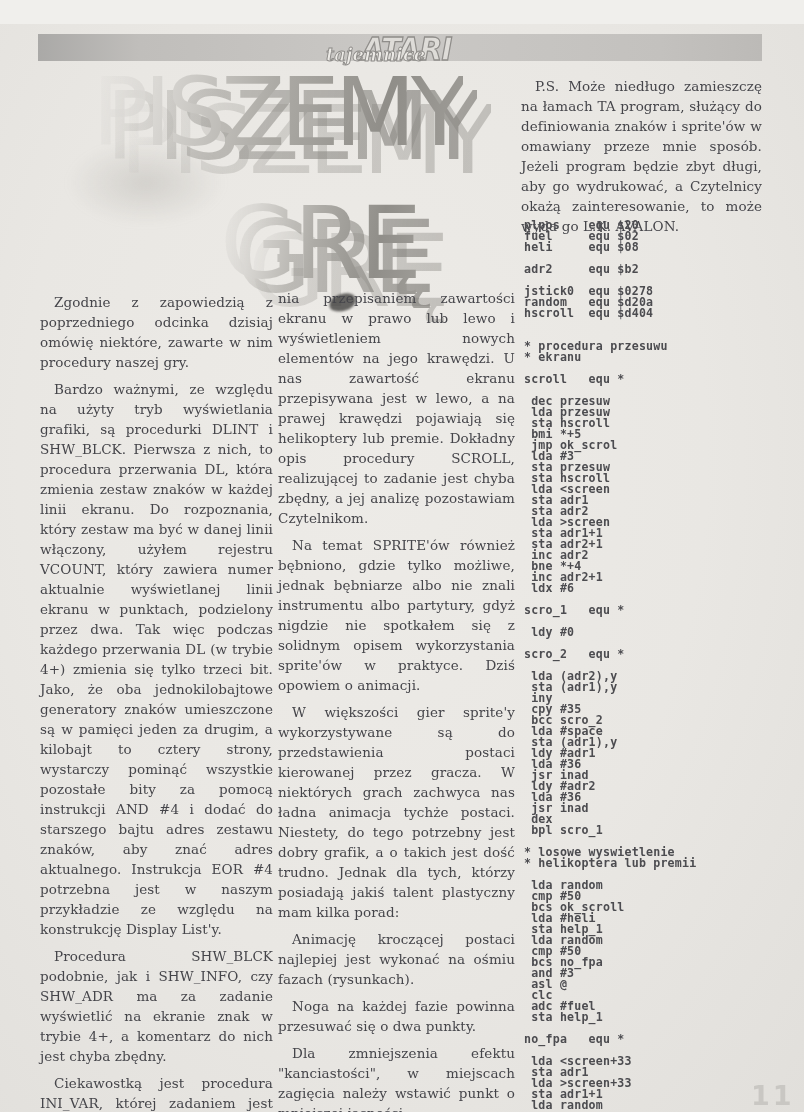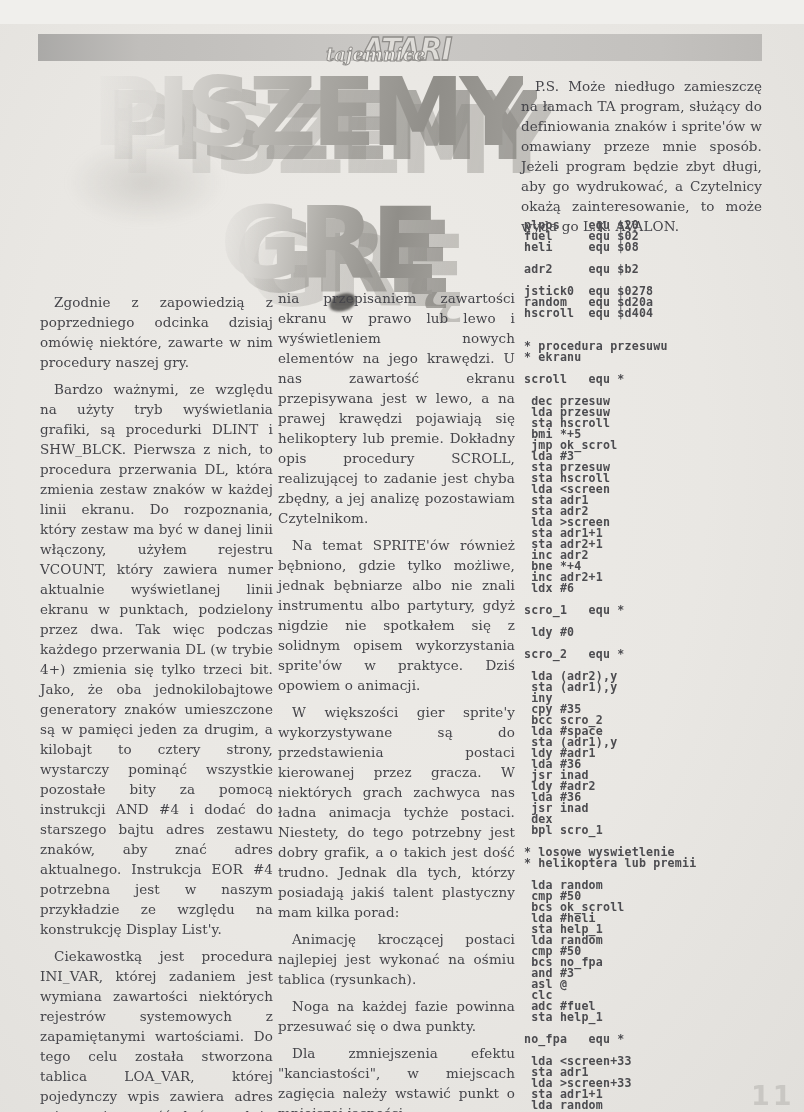--- a/index.html
+++ b/index.html
@@ -25,21 +25,21 @@
     font-size:32px;line-height:34px;letter-spacing:-1px;
     color:#dedcd8;-webkit-text-stroke:1.3px #8f8d8a;transform:scaleX(.92);
   }
   .logo-script{
     position:absolute;left:0;top:12px;z-index:2;
     font-family:"DejaVu Serif",serif;font-weight:bold;font-style:italic;
     font-size:18px;color:#eceae6;-webkit-text-stroke:.9px #8c8a87;
   }
   
   .title{position:absolute;left:92px;top:42px;width:430px;height:250px;
-    font-family:"DejaVu Sans",sans-serif;font-weight:bold}
+    font-family:"DejaVu Sans",sans-serif;font-weight:normal}
   .title-line{position:absolute;white-space:nowrap}
   .tl1{left:0;top:0;font-size:94px;line-height:94px;letter-spacing:-5px}
   .tl2{left:128px;top:128px;font-size:100px;line-height:100px;letter-spacing:-4px}
   .title-line span{position:absolute;left:0;top:0;white-space:nowrap;
     -webkit-background-clip:text;background-clip:text;color:transparent}
   .t-sh2{transform:translate(28px,28px);
     background-image:linear-gradient(100deg,rgba(190,188,184,0) 0%,rgba(165,163,158,.35) 30%,rgba(150,148,143,.5) 100%)}
   .t-sh1{transform:translate(14px,14px);
     background-image:linear-gradient(100deg,rgba(180,178,174,.05) 0%,rgba(150,148,143,.55) 30%,rgba(128,126,121,.7) 100%)}
   .t-face{
@@ -92,31 +92,32 @@
     <div class="title-line tl2">
       <span class="t-sh2">GRĘ</span>
       <span class="t-sh1">GRĘ</span>
       <span class="t-face">GRĘ</span>
     </div>
   </div>
 
   <section class="col col1">
     <p>Zgodnie z zapowiedzią z poprzedniego odcinka dzisiaj omówię niektóre, zawarte w nim procedury naszej gry.</p>
     <p>Bardzo ważnymi, ze względu na użyty tryb wyświetlania grafiki, są procedurki DLINT i SHW_BLCK. Pierwsza z nich, to procedura przerwania DL, która zmienia zestaw znaków w każdej linii ekranu. Do rozpoznania, który zestaw ma być w danej linii włączony, użyłem rejestru VCOUNT, który zawiera numer aktualnie wyświetlanej linii ekranu w punktach, podzielony przez dwa. Tak więc podczas każdego przerwania DL (w trybie 4+) zmienia się tylko trzeci bit. Jako, że oba jednokilobajtowe generatory znaków umieszczone są w pamięci jeden za drugim, a kilobajt to cztery strony, wystarczy pominąć wszystkie pozostałe bity za pomocą instrukcji AND #4 i dodać do starszego bajtu adres zestawu znaków, aby znać adres aktualnego. Instrukcja EOR #4 potrzebna jest w naszym przykładzie ze względu na konstrukcję Display List'y.</p>
+    <p>Procedura SHW_BLCK podobnie, jak i SHW_INFO, czy SHW_ADR ma za zadanie wyświetlić na ekranie znak w trybie 4+, a komentarz do nich jest chyba zbędny.</p>
     <p>Ciekawostką jest procedura INI_VAR, której zadaniem jest wymiana zawartości niektórych rejestrów systemowych z zapamiętanymi wartościami. Do tego celu została stworzona tablica LOA_VAR, której pojedynczy wpis zawiera adres rejestru i wartość, którą należy do niego wpisać. Procedura w pętli pobiera kolejne adresy i podstawia je do zmiennej ADR1, następnie z rejestru wskazanego przez tę zmienną pobiera aktualną zawartość i przechowuje ją na stosie, pobiera nową wartość z tablicy, zapisuje do rejestru, a pobraną ze stosu starą zawartość przepisuje do tablicy.</p>
 
   </section>
 
   <div class="ink-blot"></div>
 
   <section class="col col2">
     <p class="cont">nia przepisaniem zawartości ekranu w prawo lub lewo i wyświetleniem nowych elementów na jego krawędzi. U nas zawartość ekranu przepisywana jest w lewo, a na prawej krawędzi pojawiają się helikoptery lub premie. Dokładny opis procedury SCROLL, realizującej to zadanie jest chyba zbędny, a jej analizę pozostawiam Czytelnikom.</p>
     <p>Na temat SPRITE'ów również bębniono, gdzie tylko możliwe, jednak bębniarze albo nie znali instrumentu albo partytury, gdyż nigdzie nie spotkałem się z solidnym opisem wykorzystania sprite'ów w praktyce. Dziś opowiem o animacji.</p>
     <p>W większości gier sprite'y wykorzystywane są do przedstawienia postaci kierowanej przez gracza. W niektórych grach zachwyca nas ładna animacja tychże postaci. Niestety, do tego potrzebny jest dobry grafik, a o takich jest dość trudno. Jednak dla tych, którzy posiadają jakiś talent plastyczny mam kilka porad:</p>
-    <p>Animację kroczącej postaci najlepiej jest wykonać na ośmiu tablica (rysunkach).</p>
+    <p>Animację kroczącej postaci najlepiej jest wykonać na ośmiu fazach (rysunkach).</p>
     <p>Noga na każdej fazie powinna przesuwać się o dwa punkty.</p>
     <p>Dla zmniejszenia efektu "kanciastości", w miejscach zagięcia należy wstawić punkt o mniejszej jasności.</p>
     <p>Wprawdzie w naszym przykładzie można sprawdzić tylko punkt przedostatni, lecz każdy może się przyjrzeć animacji, np. w grze "Hans Kloss".</p>
 
   </section>
 
   <section class="col col3ps">
     <p>P.S. Może niedługo zamieszczę na łamach TA program, służący do definiowania znaków i sprite'ów w omawiany przeze mnie sposób. Jeżeli program będzie zbyt długi, aby go wydrukować, a Czytelnicy okażą zainteresowanie, to może wyda go L.K. AVALON.</p>
   </section>
 

